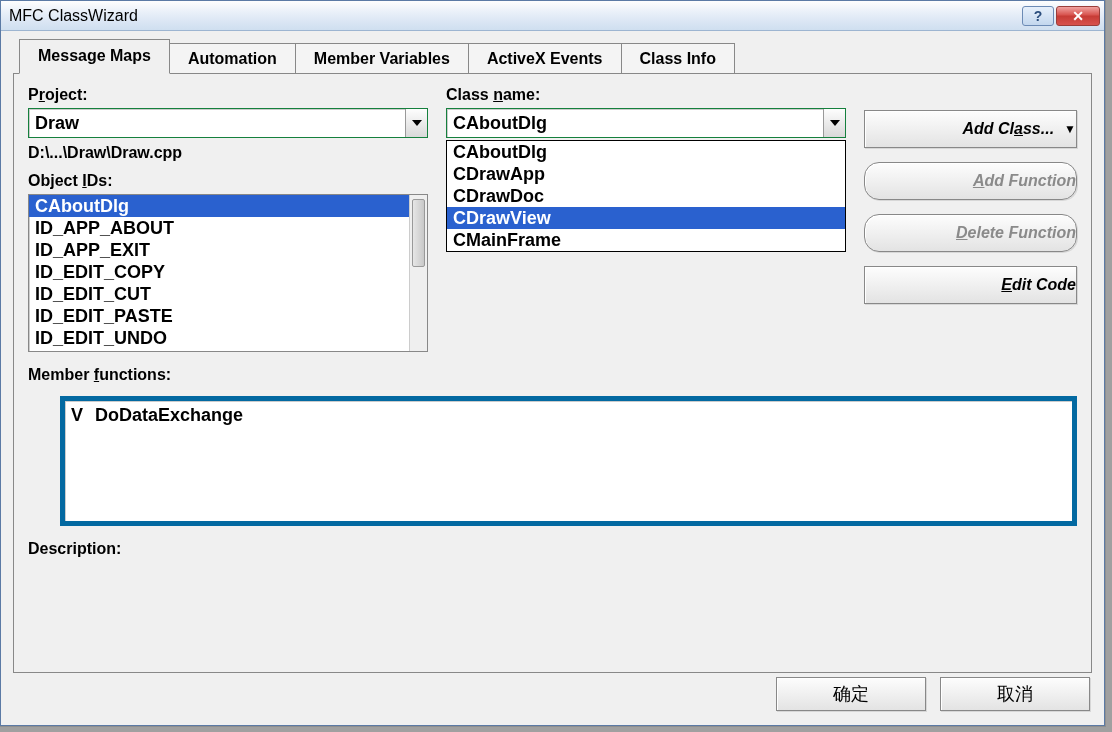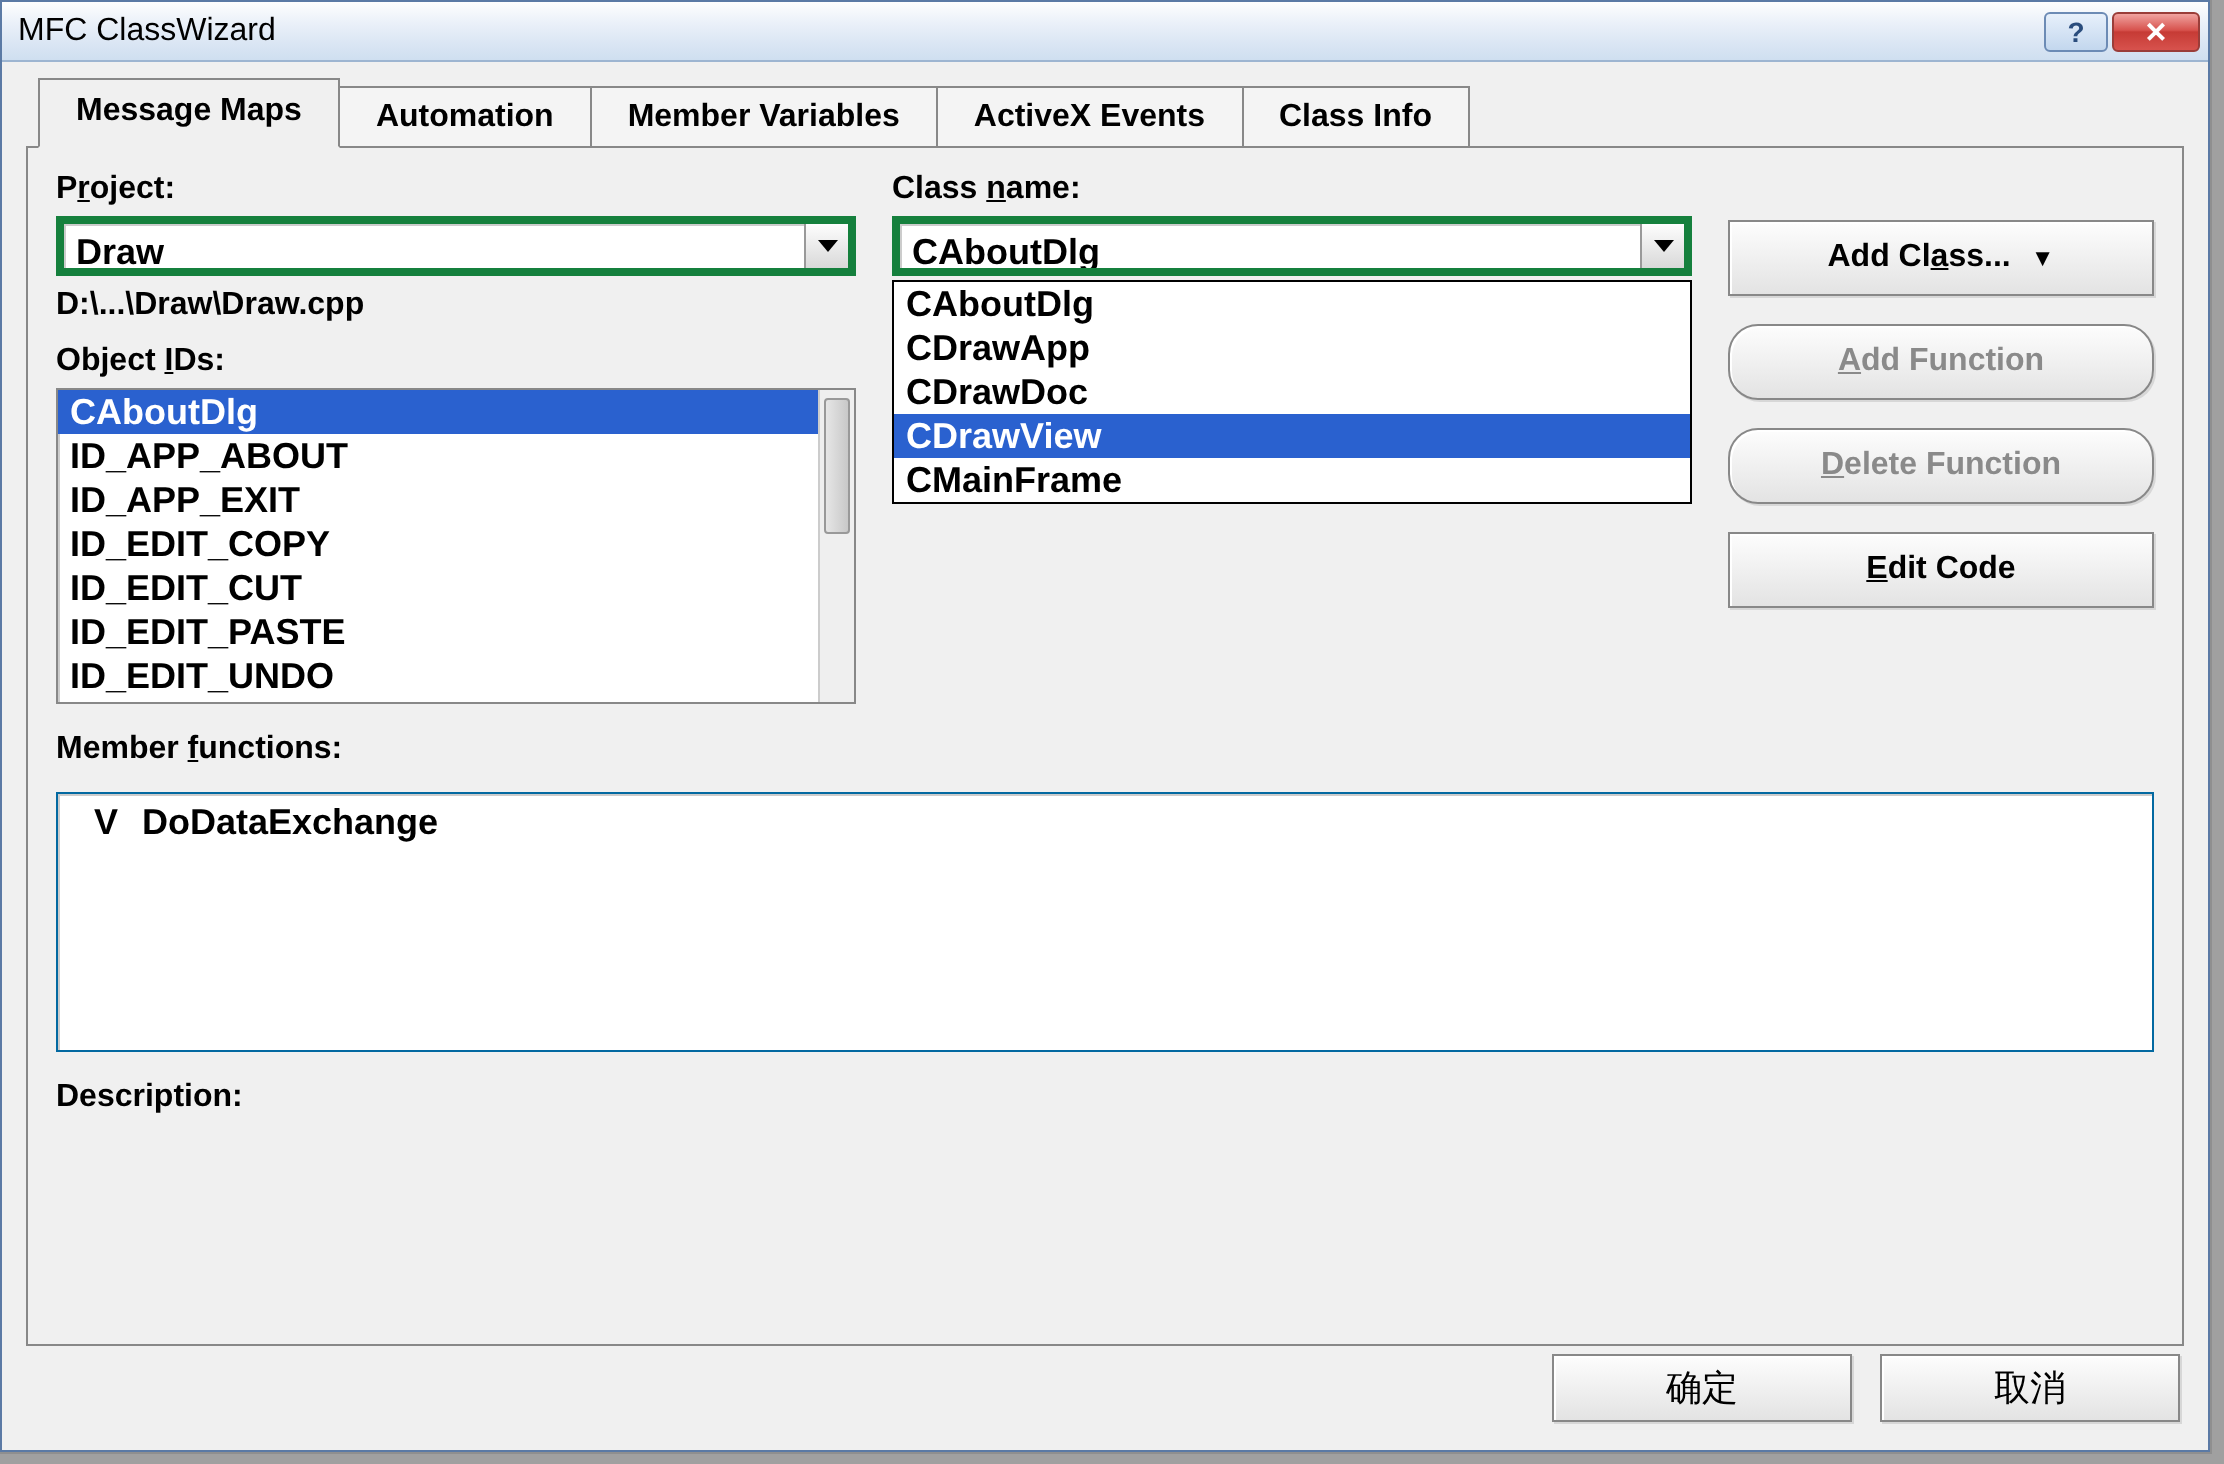--- a/index.html
+++ b/index.html
@@ -102,21 +102,21 @@
     margin-bottom: 4px;
     display: block;
   }
   .underline { text-decoration: underline; }
   
   .combo {
     display: flex;
     align-items: stretch;
     height: 30px;
     background: #fff;
-    border: 4px solid #15803d;
+    border: 1px solid #15803d;
     box-shadow: inset 1px 1px 0 #ccc;
   }
   .combo .combo-text {
     flex: 1;
     padding: 2px 6px;
     font-size: 18px;
     font-weight: bold;
     line-height: 24px;
     white-space: nowrap;
     overflow: hidden;
@@ -190,34 +190,36 @@
     background: #2a61cf;
     color: #fff;
   }
   
   .sidebtn {
     height: 38px;
     border: 1px solid #888;
     background: linear-gradient(to bottom, #fdfdfd, #e3e3e3);
     font-size: 16px;
     font-weight: bold;
-    display: flex; align-items: center; justify-content: center;
+    display: flex; align-items: center; justify-content: flex-end;
     gap: 10px;
     box-shadow: inset 1px 1px 0 #fff, 1px 1px 0 rgba(0,0,0,0.1);
     color: #000;
+    font-style: italic;
   }
   .sidebtn.disabled { color: #8a8a8a; border-radius: 15px; }
   
   .memfun-box {
     margin-top: 12px;
     background: #fff;
-    border: 1px solid #0369a1;
+    border: 5px solid #0369a1;
     box-shadow: inset 1px 1px 0 #ccc;
     height: 130px;
-    padding: 4px 18px;
+    padding: 4px 6px;
+    margin-left: 32px;
   }
   .memfun-row {
     font-size: 18px;
     font-weight: bold;
   }
   .memfun-row .v { display: inline-block; width: 24px; }
   .desc-lbl { margin-top: 14px; font-size: 16px; font-weight: bold; }
   
   .bottom-btns {
     position: absolute;

